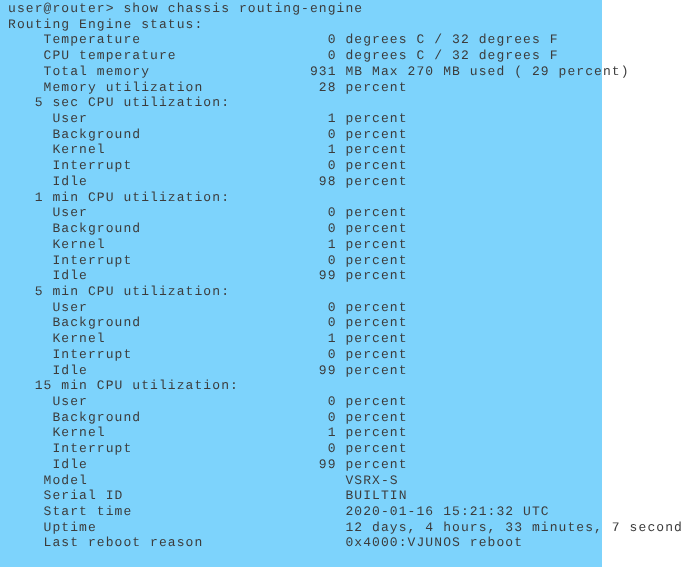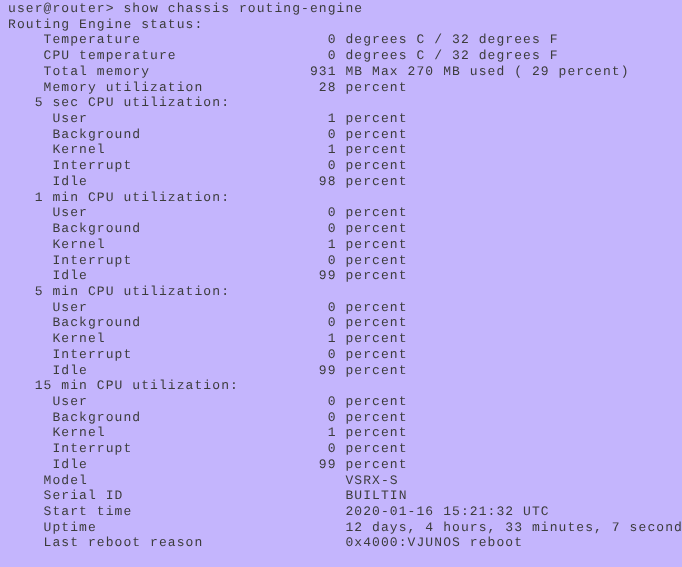--- a/index.html
+++ b/index.html
@@ -10,23 +10,23 @@
   }
   body {
     width: 682px;
     height: 567px;
     overflow: hidden;
     font-family: "Liberation Mono", "DejaVu Sans Mono", monospace;
   }
 
   #terminal {
     position: relative;
-    width: 682px;
+    width: 602px;
     height: 567px;
-    background: #c4b5fd;
+    background: #7dd3fc;
     padding: 8px;
     box-sizing: border-box;
   }
 
   .term-body {
     position: absolute;
     left: 8px;
     top: 1px;
     font-size: 13px;
     line-height: 15.72px;

